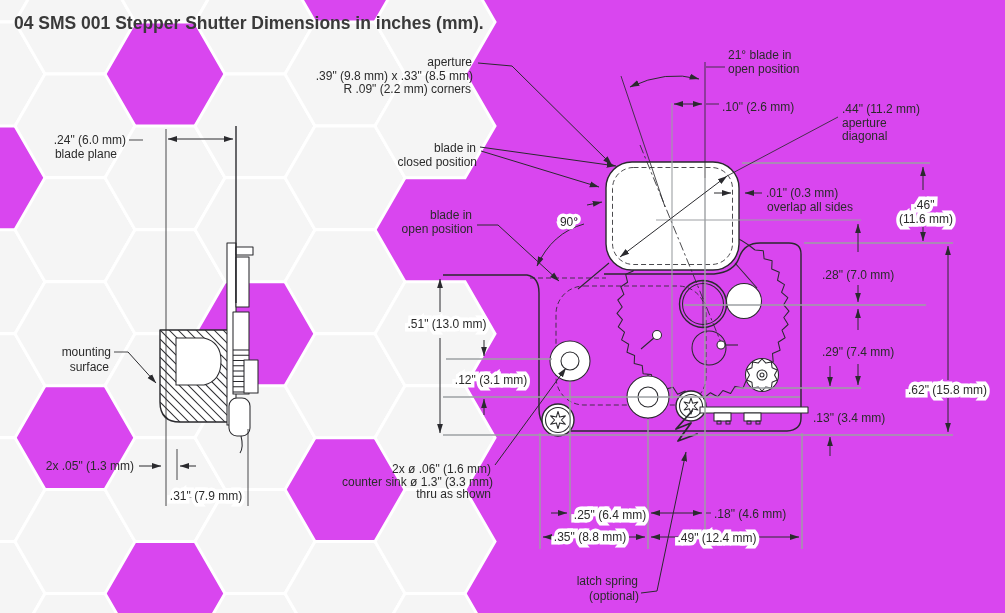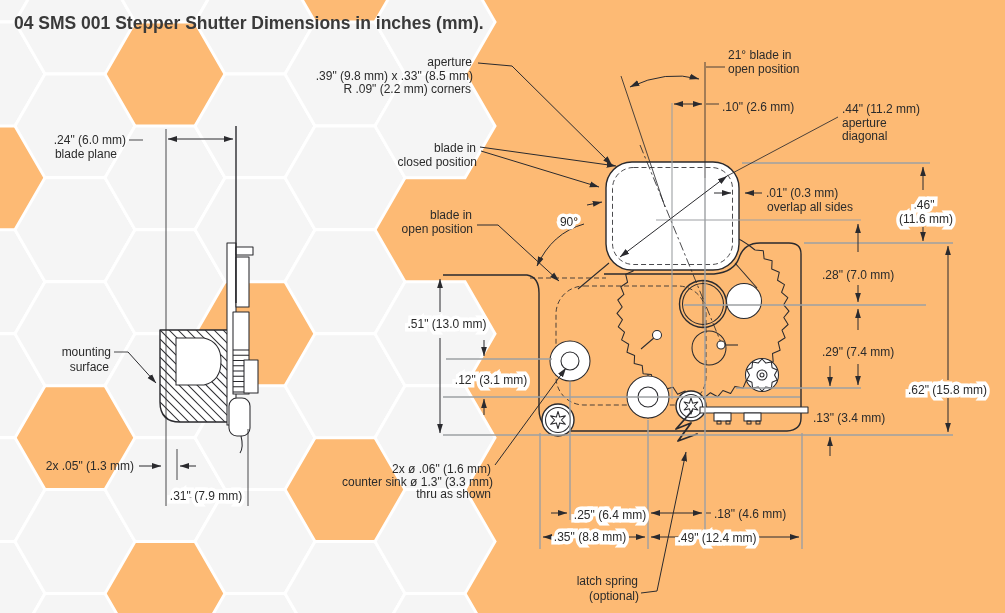--- a/index.html
+++ b/index.html
@@ -1,17 +1,17 @@
 <!DOCTYPE html>
 <html style="--line: #2a2a2e; --ref: #9da0a3; --text: #2b2b2b;"><head>
 <meta charset="utf-8">
 <style>
   :root{ --line:#2a2a2e; --ref:#9da0a3; --text:#2b2b2b; }
   html,body{margin:0;padding:0;background:#fff;}
-  .stage{position:relative;width:1005px;height:613px;background:#fdba74;overflow:hidden;}
+  .stage{position:relative;width:1005px;height:613px;background:#d946ef;overflow:hidden;}
   svg{display:block}
   text{fill:var(--text);font:12px "Liberation Sans", sans-serif;}
   .ttl{font:bold 17.5px "Liberation Sans", sans-serif;fill:#3a3a3a;}
   .end{text-anchor:end}.mid{text-anchor:middle}
   .halo{paint-order:stroke;stroke:#ffffff;stroke-width:7px;}
   .k{stroke:var(--line);stroke-width:1.4;fill:none;stroke-linejoin:round;}
   .k1{stroke:var(--line);stroke-width:1.05;fill:none;stroke-linejoin:round;}
   .thin{stroke:var(--line);stroke-width:.85;fill:none;}
   .gray{stroke:var(--ref);stroke-width:1.4;fill:none;}
   .gthin{stroke:var(--ref);stroke-width:1.1;fill:none;}

